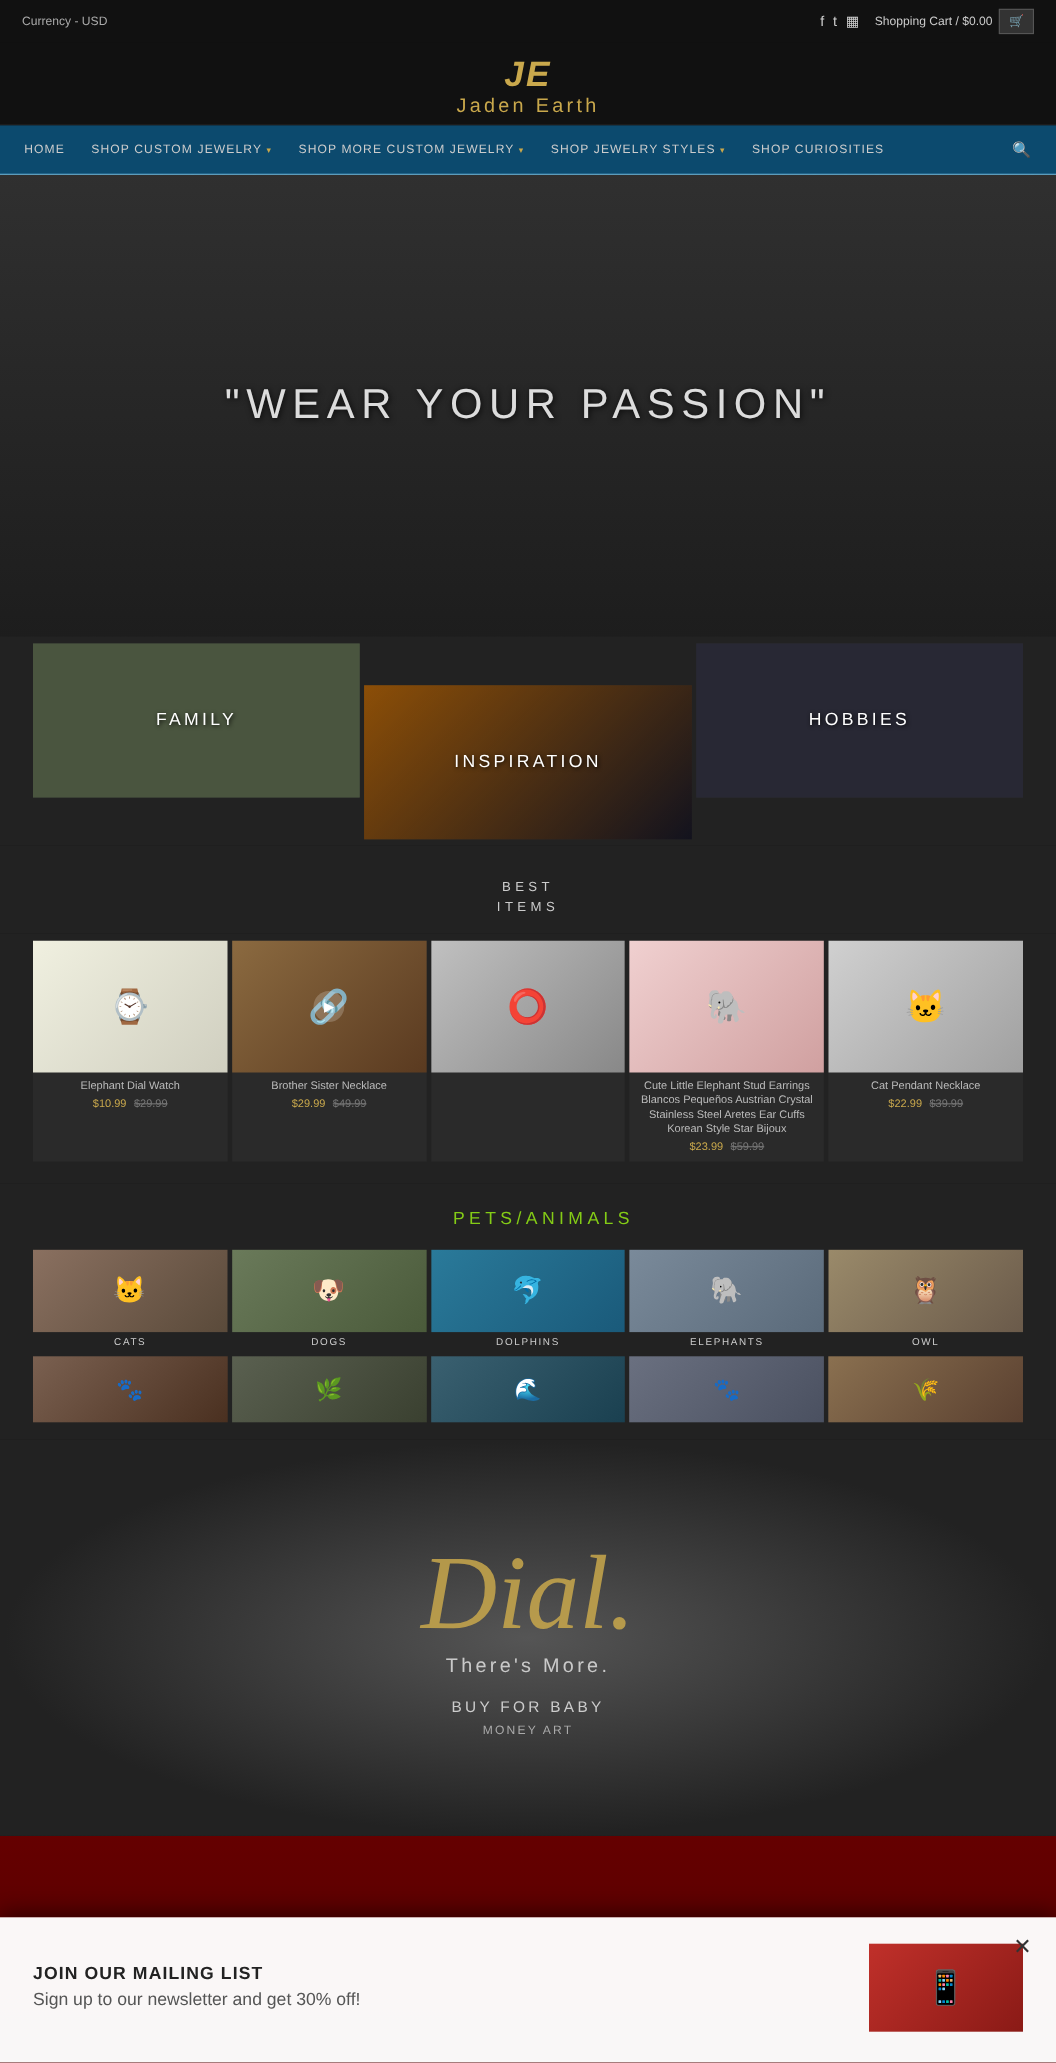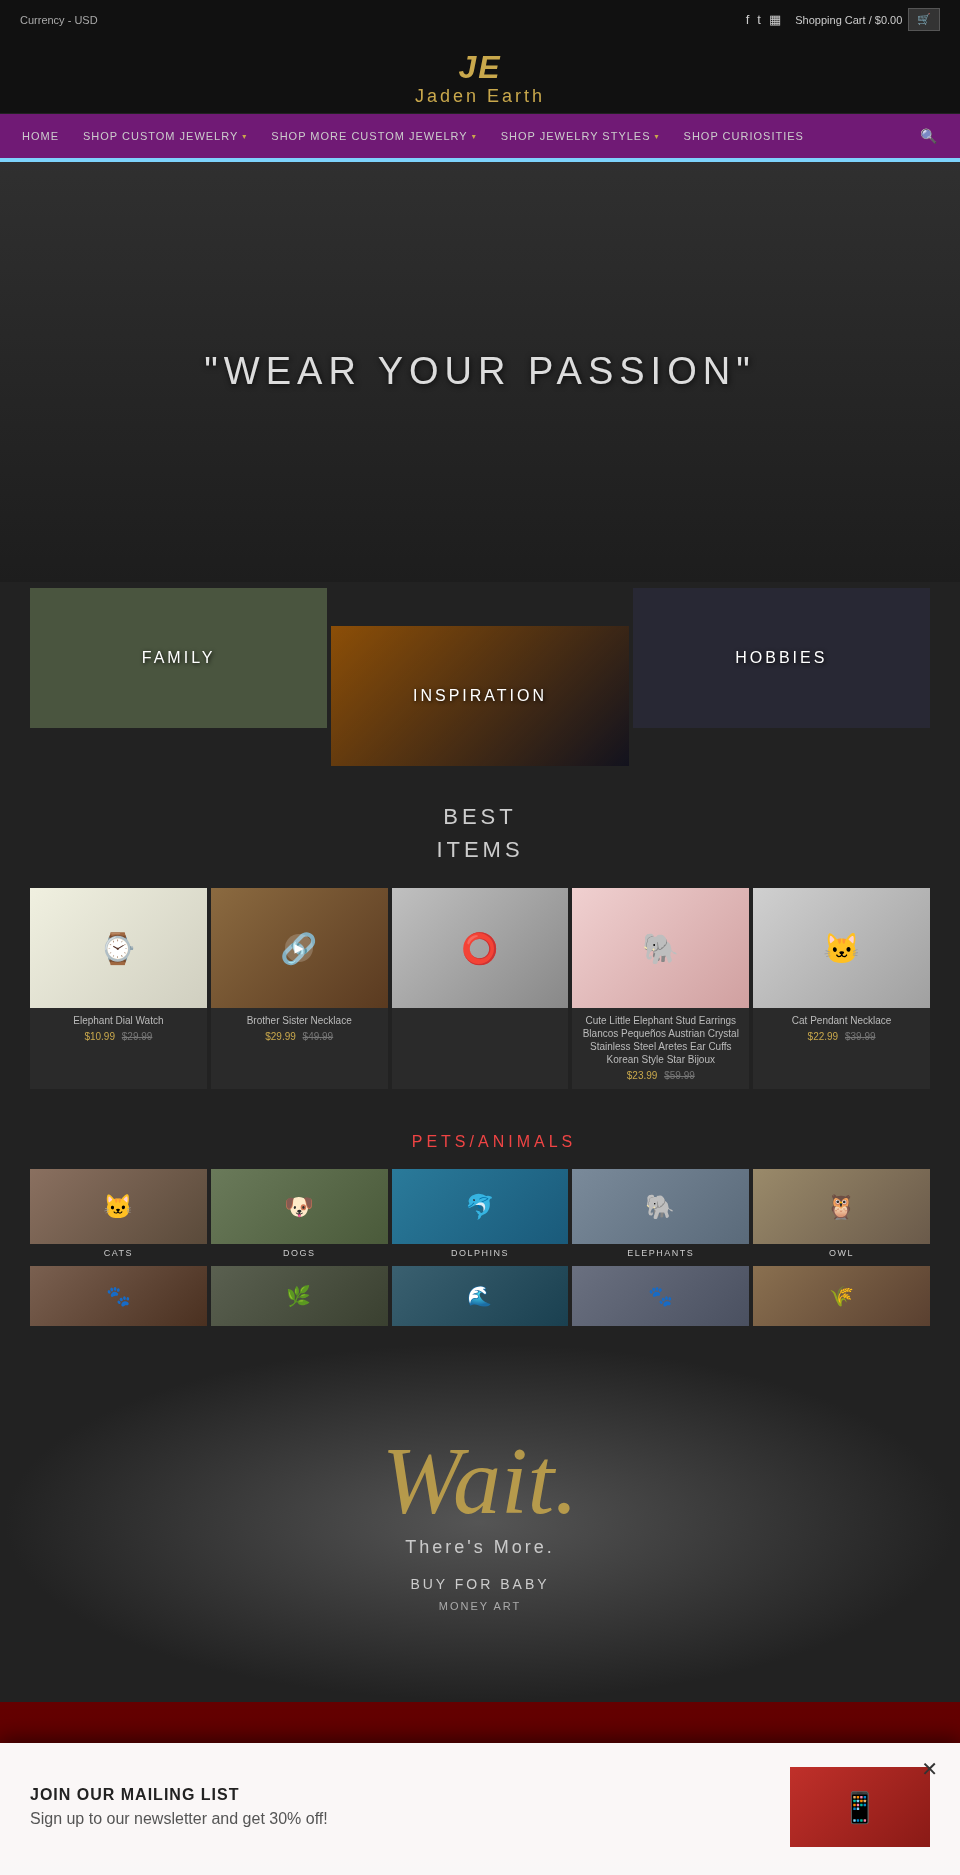--- a/index.html
+++ b/index.html
@@ -34,25 +34,25 @@
       align-items: center;
       justify-content: center;
       border-bottom: 1px solid #222;
     }
     .logo-text { text-align: center; }
     .logo-je { color: #c9a84c; font-size: 32px; font-style: italic; font-weight: bold; letter-spacing: 2px; }
     .logo-name { color: #c9a84c; font-size: 18px; letter-spacing: 3px; }
 
     
     .nav-bar {
-      background: #701a75;
+      background: #0c4a6e;
       display: flex;
       align-items: center;
       padding: 0 10px;
-      border-bottom: 4px solid #7dd3fc;
+      border-bottom: 1px solid #7dd3fc;
     }
     .nav-item {
       color: #ccc;
       font-size: 11px;
       letter-spacing: 1px;
       padding: 14px 12px;
       cursor: pointer;
       display: flex;
       align-items: center;
       gap: 4px;
@@ -128,21 +128,21 @@
       z-index: 1;
     }
 
     
     .section-header {
       text-align: center;
       padding: 28px 0 16px;
       background: #222;
     }
     .section-title {
-      font-size: 22px;
+      font-size: 12px;
       letter-spacing: 4px;
       color: #ccc;
       text-transform: uppercase;
       line-height: 1.5;
     }
 
     
     .products-row {
       display: flex;
       gap: 4px;
@@ -181,21 +181,21 @@
       width: 28px; height: 28px;
       background: rgba(255,255,255,0.2);
       border-radius: 50%;
       display: flex; align-items: center; justify-content: center;
       font-size: 12px; color: #fff;
     }
 
     
     .pets-section { background: #222; padding: 0 0 10px; }
     .pets-header { text-align: center; padding: 24px 0 14px; }
-    .pets-title { font-size: 16px; letter-spacing: 4px; color: #ef4444; text-transform: uppercase; padding-left: 28px; }
+    .pets-title { font-size: 16px; letter-spacing: 4px; color: #84cc16; text-transform: uppercase; padding-left: 28px; }
     .pets-grid {
       display: flex;
       gap: 4px;
       padding: 4px 30px;
     }
     .pet-card {
       flex: 1;
       cursor: pointer;
       position: relative;
       overflow: hidden;
@@ -537,21 +537,21 @@
         <span>🐾</span>
       </div>
     <div class="pet-more pm5">
         <span>🌾</span>
       </div>
   </div>
 </div>
 
 <div class="wait-section">
   <div class="wait-bg"></div>
-  <div class="wait-text">Wait.</div>
+  <div class="wait-text">Dial.</div>
   <div class="wait-more">There's More.</div>
   <div class="wait-baby">BUY FOR BABY</div>
   <div class="wait-money">MONEY ART</div>
 </div>
 
 <div class="bottom-banner">
 </div>
 
 <div class="newsletter-popup">
   <div class="newsletter-content">

